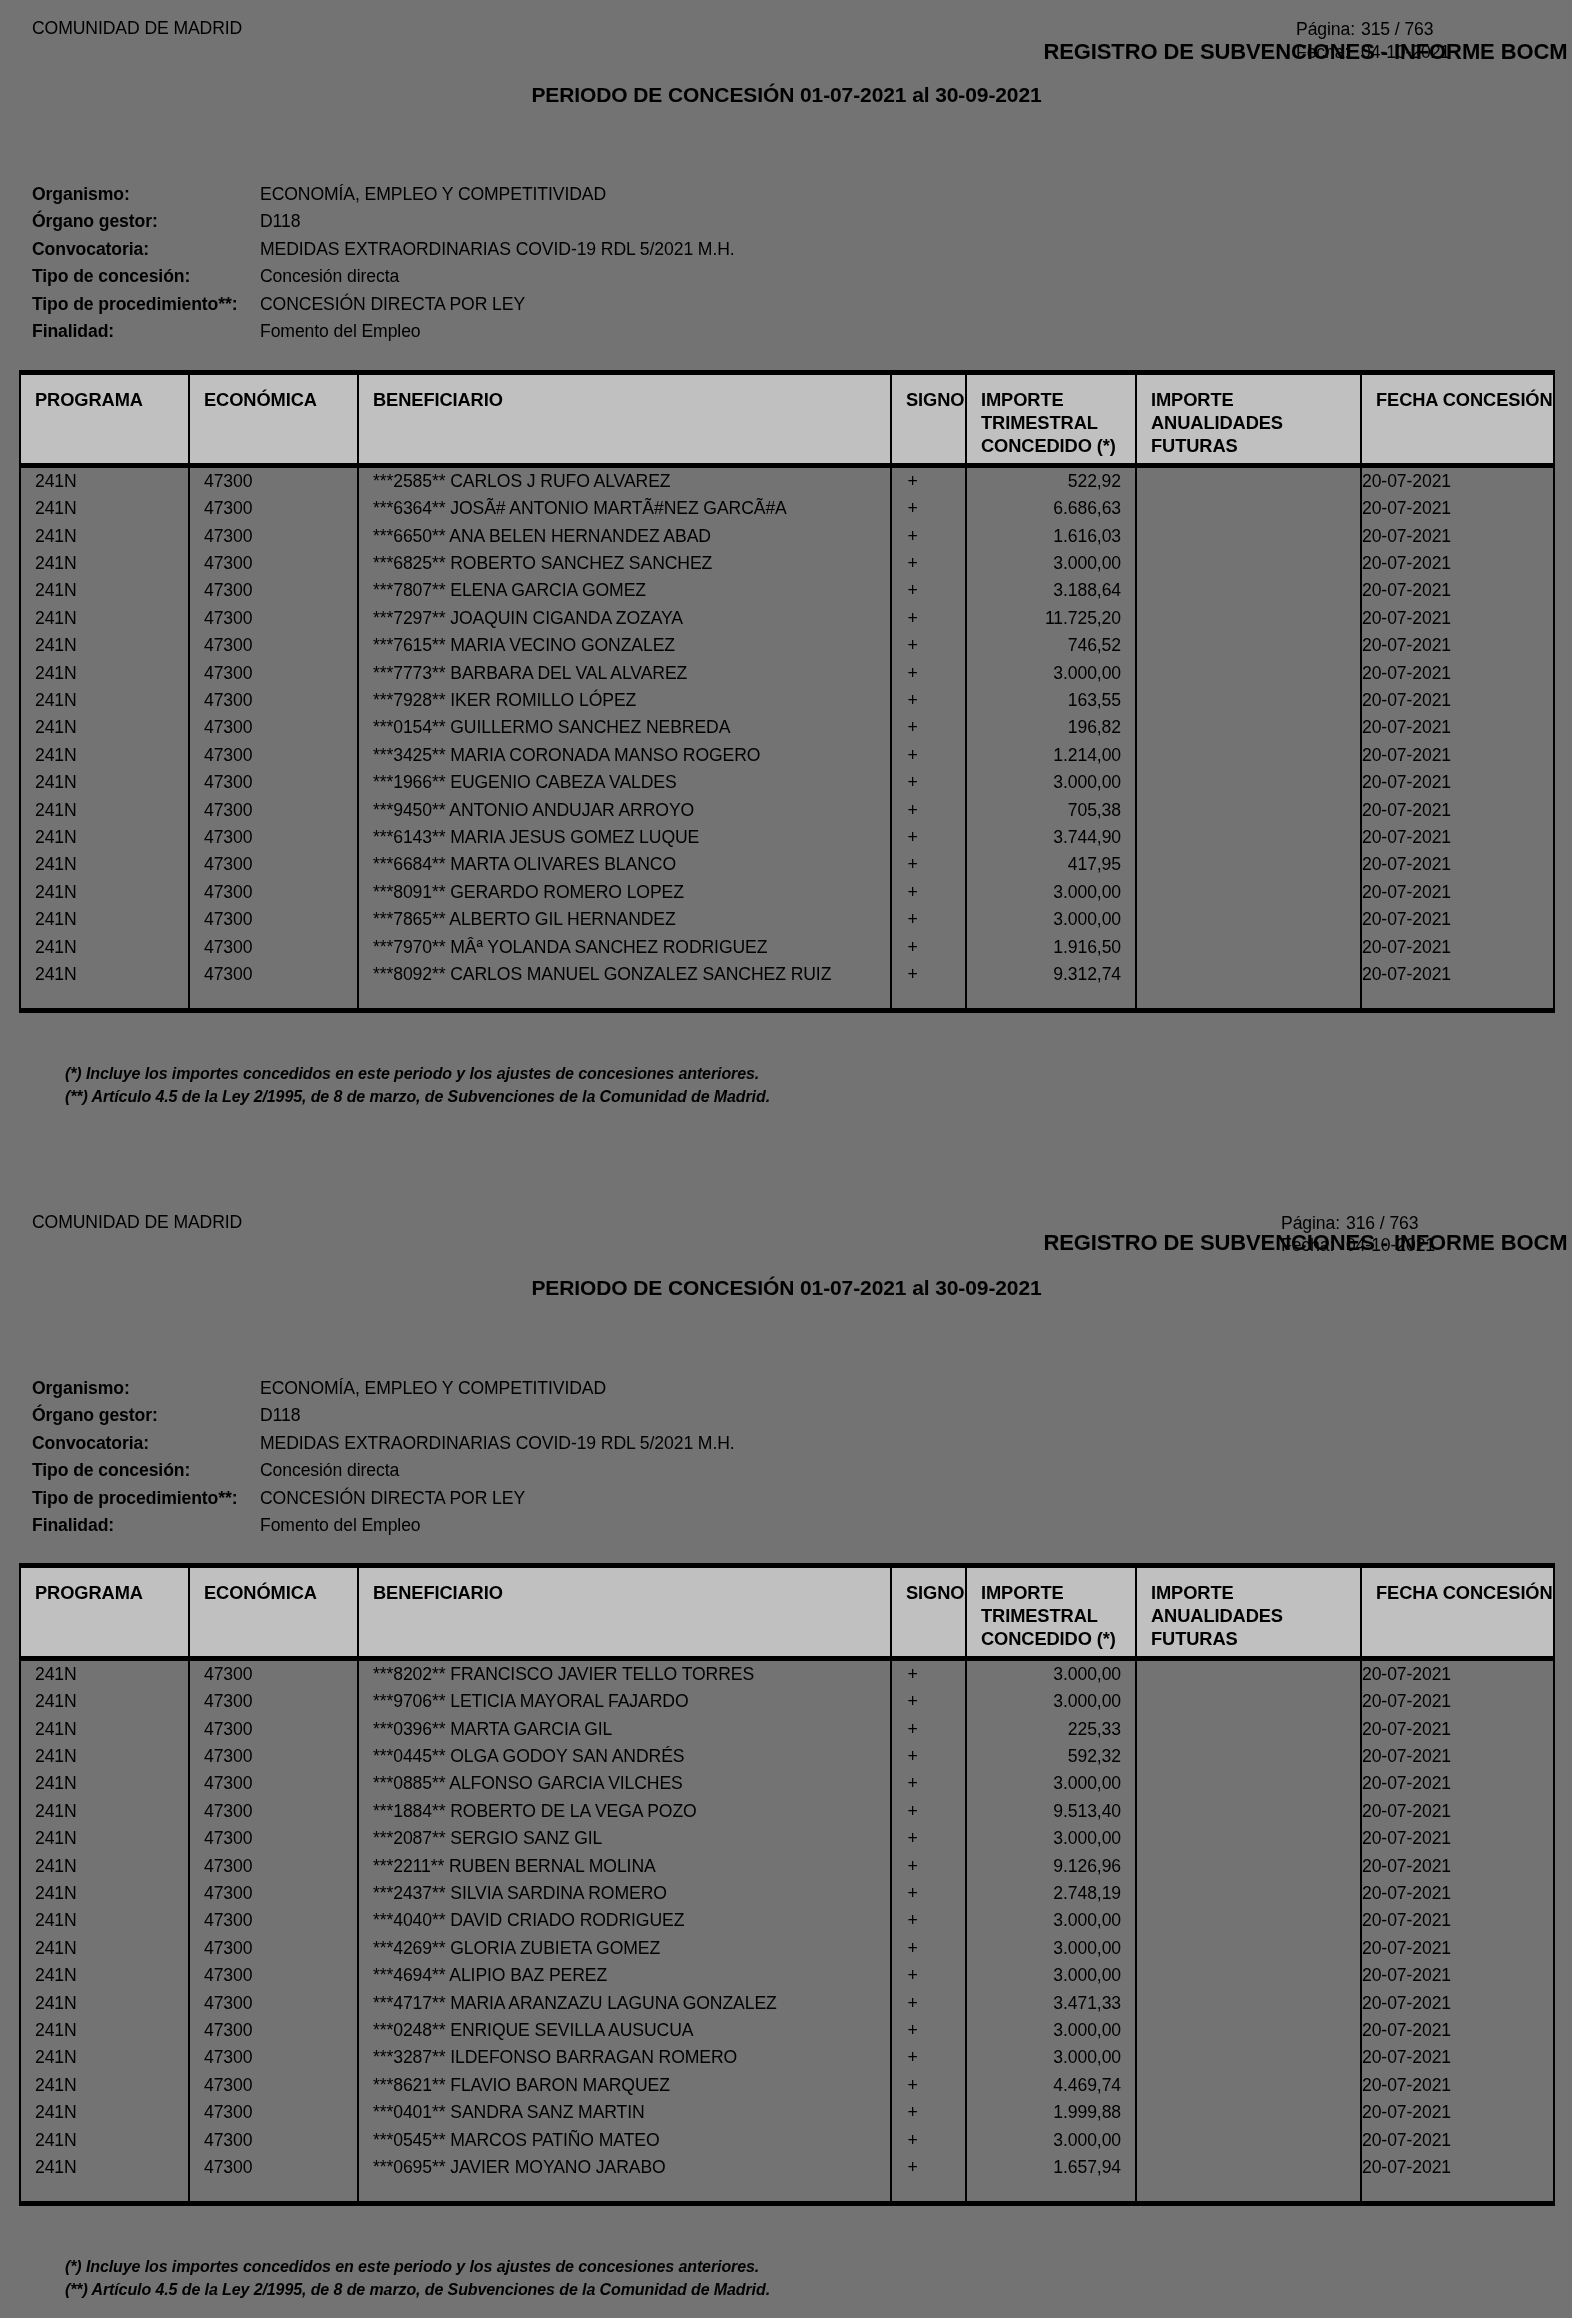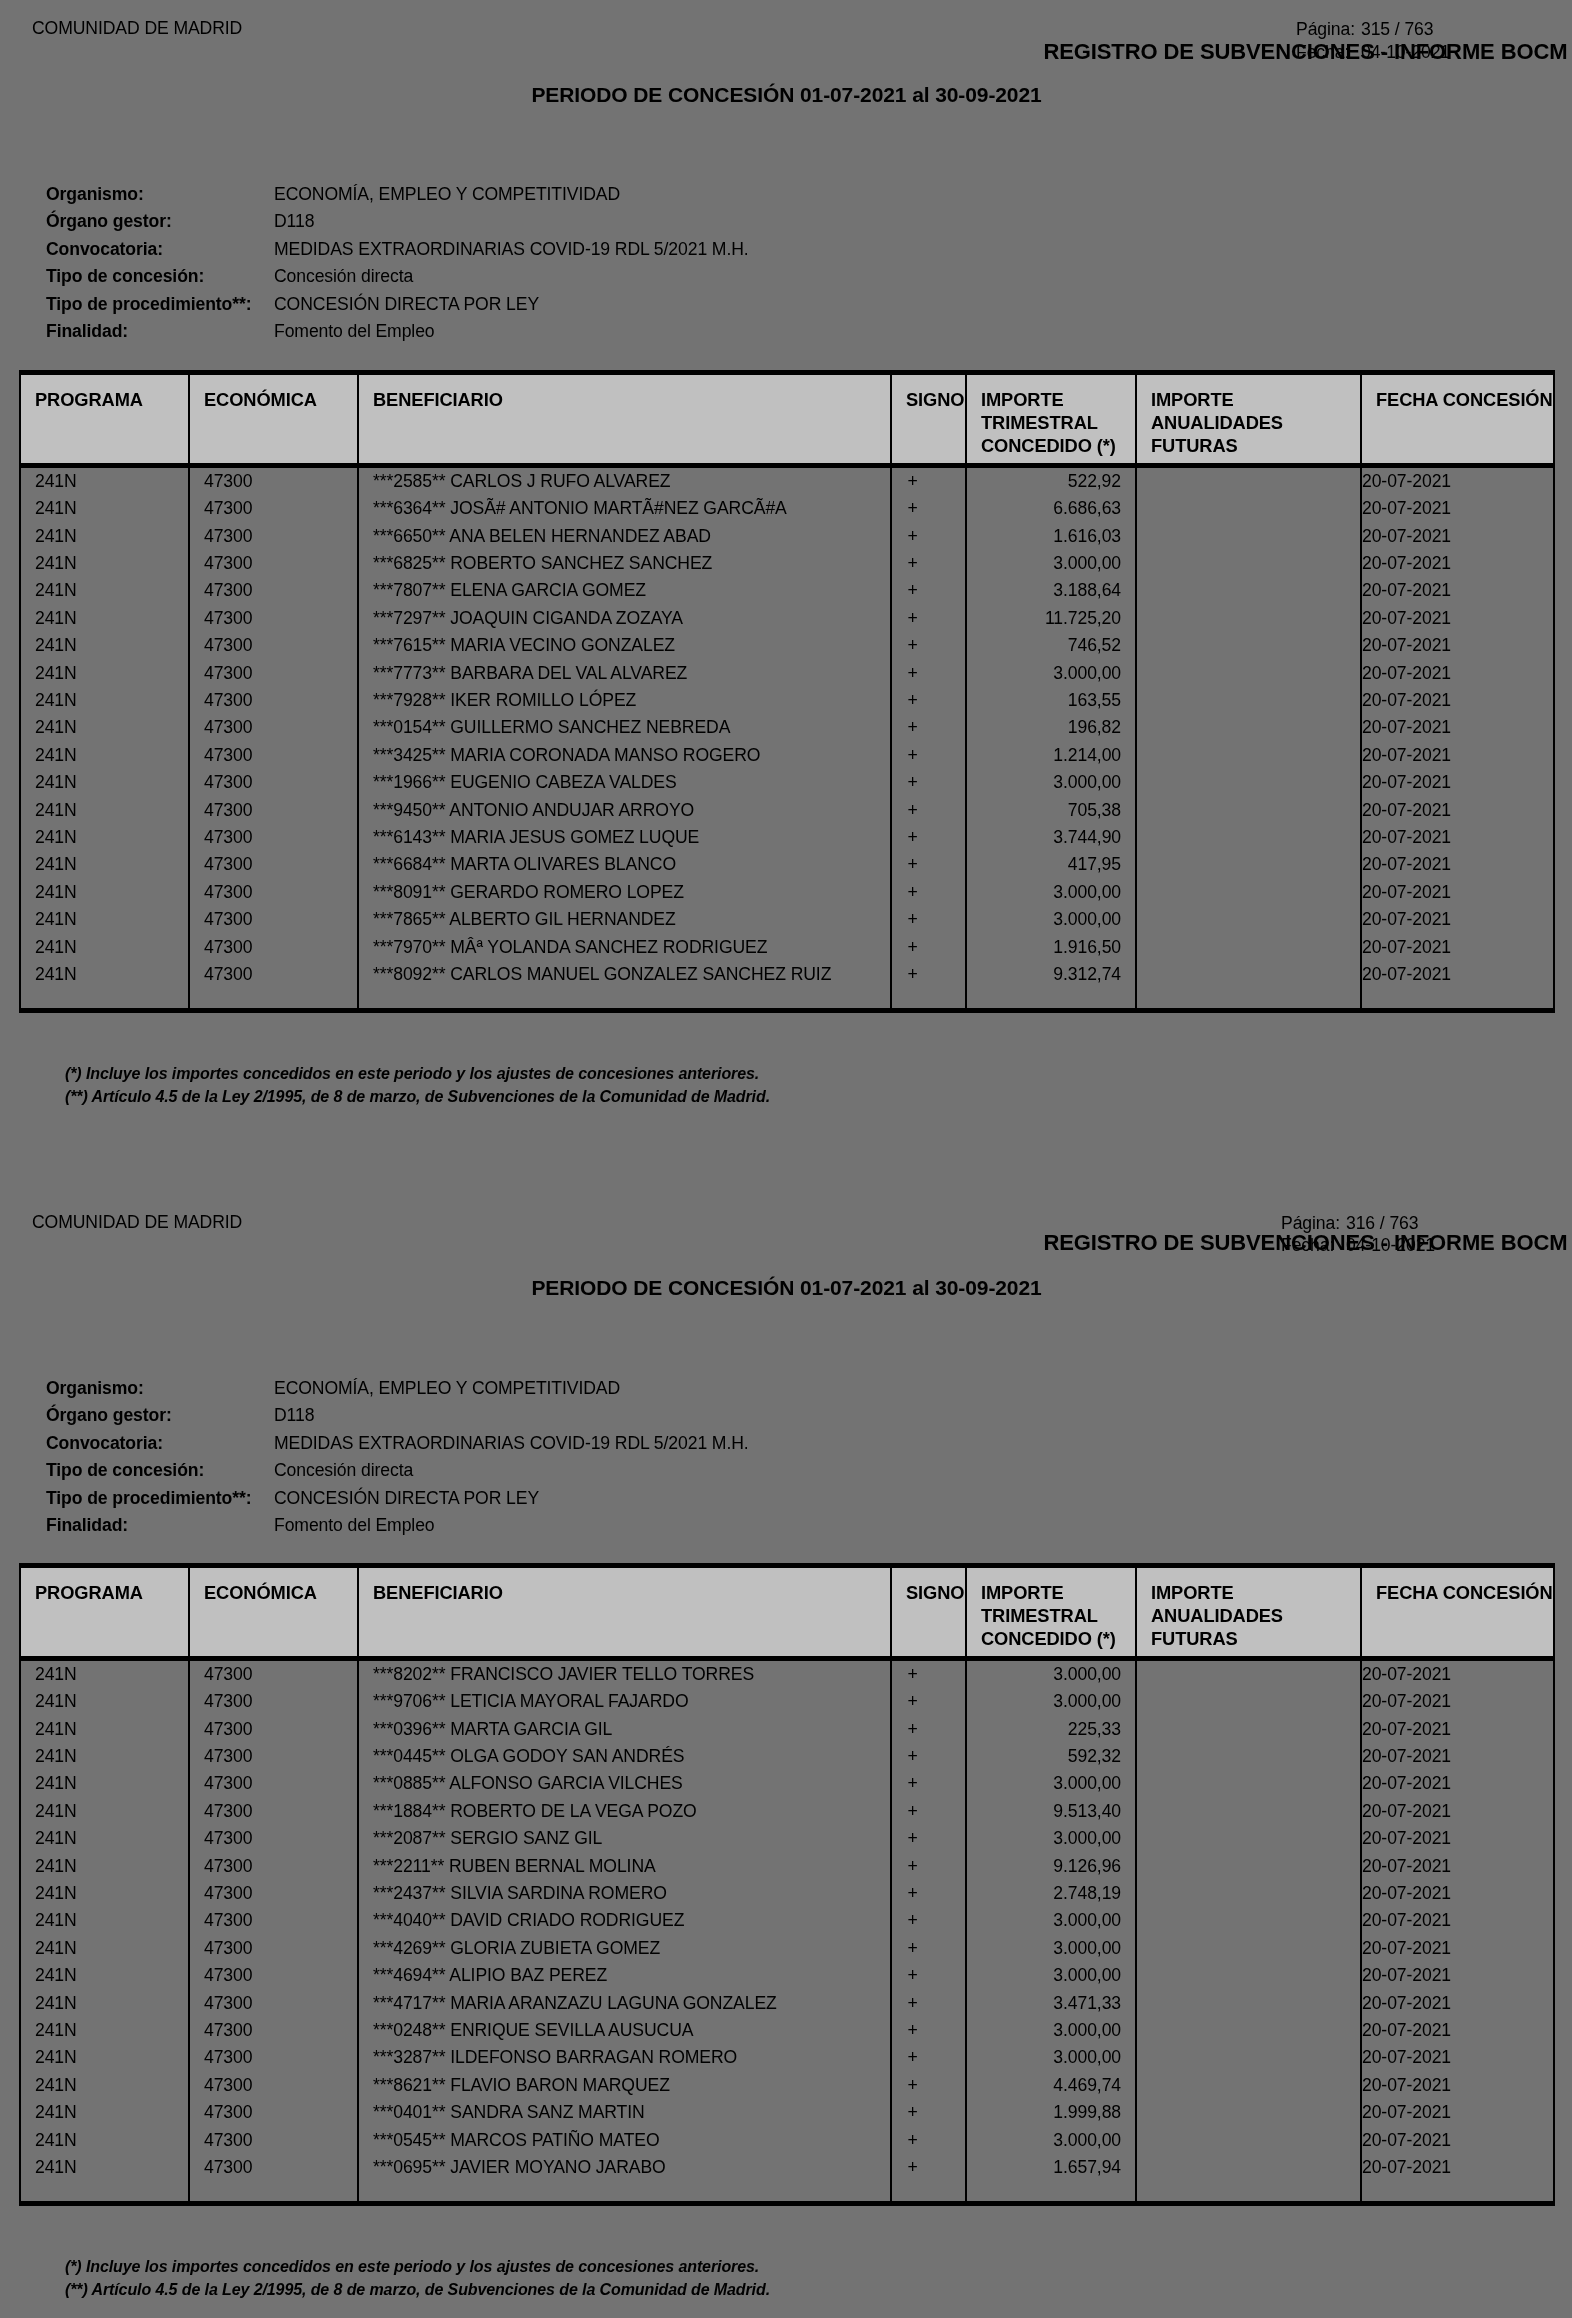--- a/index.html
+++ b/index.html
@@ -22,21 +22,21 @@
 
   .title { position:absolute; left:0; width:100%; text-align:right; font-weight:bold; font-size:22px;padding-left:35px; }
   #page1 .title { top:39px; } #page2 .title { top:48px; }
   .title-ast { margin-left:32px; }
 
   .subtitle { position:absolute; left:0; width:100%; text-align:center; font-weight:bold; font-size:21px; }
   #page1 .subtitle { top:83px; } #page2 .subtitle { top:94px; }
 
   .meta { position:absolute; left:32px; font-size:17.6px; }
   #page1 .meta { top:181px; } #page2 .meta { top:193px; }
-  .meta-row { height:27.4px; line-height:27.4px;margin-left:14px; }
+  .meta-row { height:27.4px; line-height:27.4px; }
   .meta-label { display:inline-block; width:228px; font-weight:bold; }
 
   .grants-table {
     position:absolute; left:19px; width:1535px;
     border-collapse:collapse; table-layout:fixed;
     border:2.8px solid #000; border-top:5.6px solid #000; border-bottom:5.6px solid #000;
   }
   #page1 .grants-table { top:370px; } #page2 .grants-table { top:381px; }
   .grants-table th {
     background:#c0c0c0; height:75px; vertical-align:top; text-align:left;

